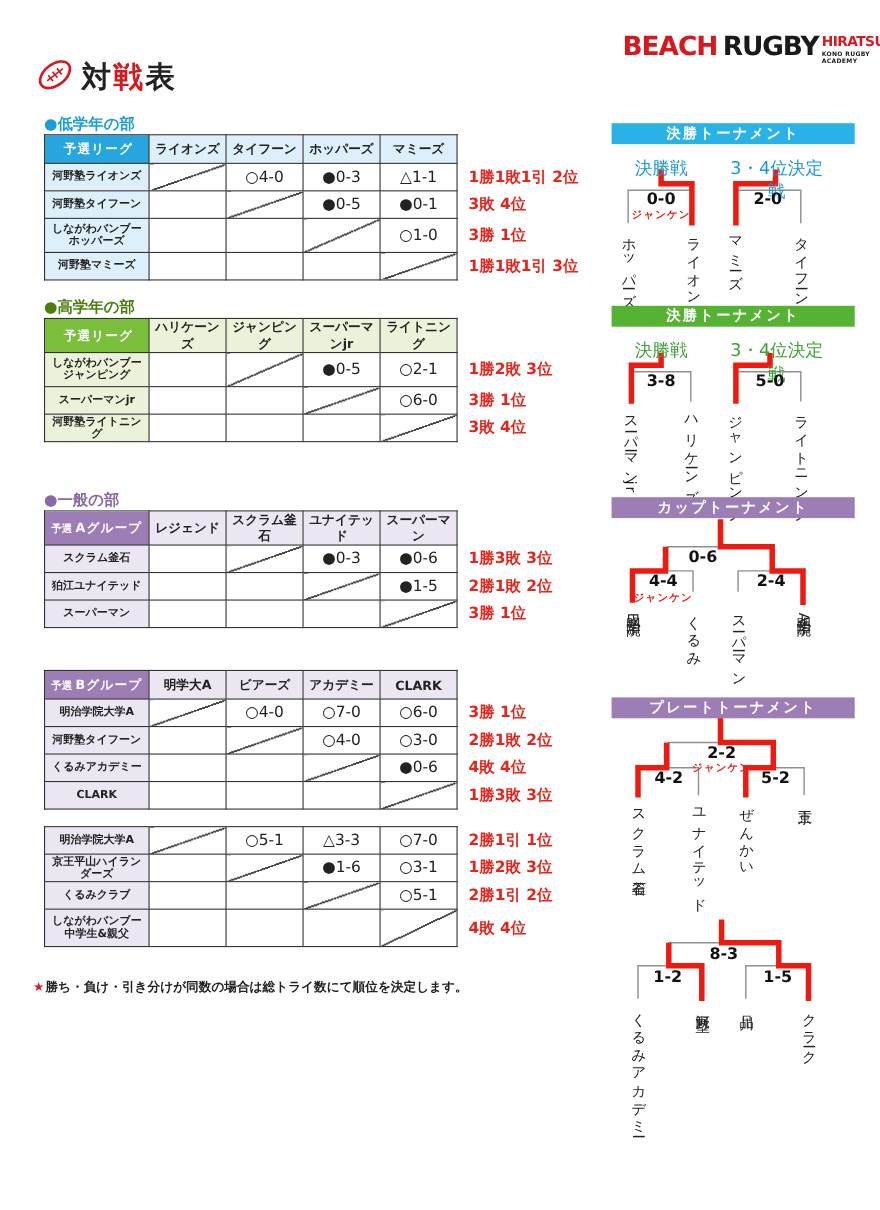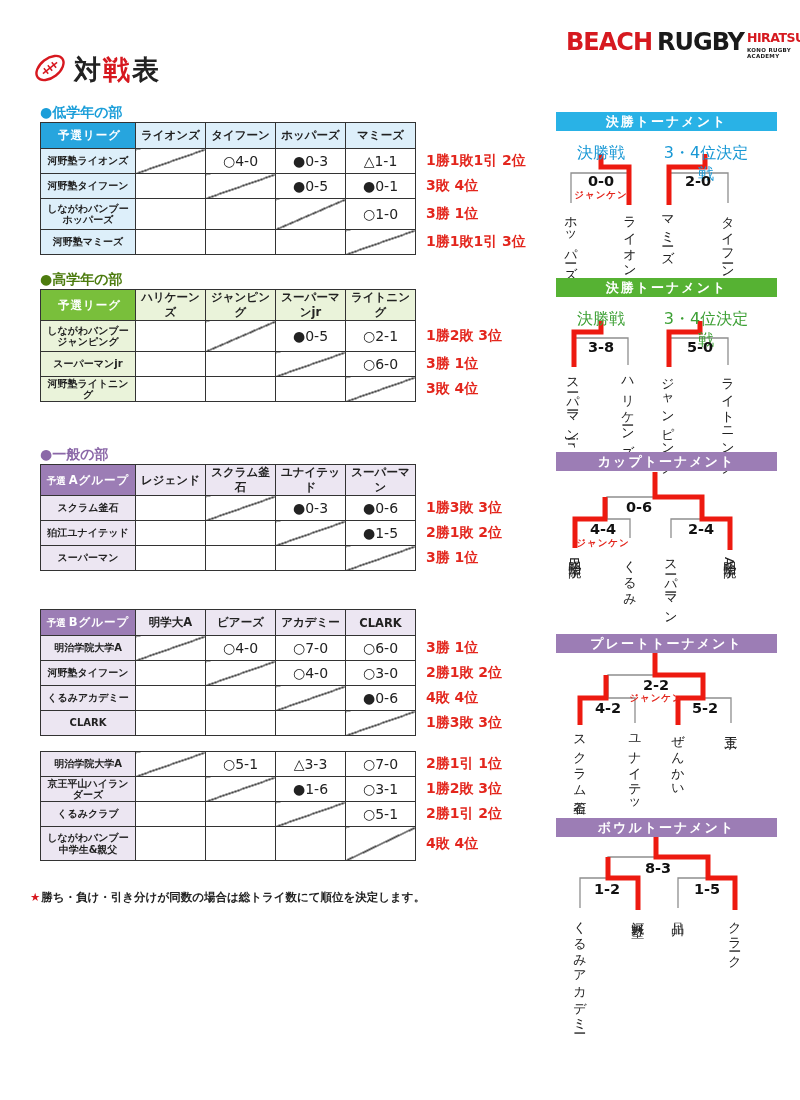--- a/index.html
+++ b/index.html
@@ -418,21 +418,20 @@
 </div>
 
 <div class="brk" style="top:816px;height:235px">
   <svg width="240" height="100">
     <path d="M60,62 L60,41 L160,41" fill="none" stroke="#8f8f8f" stroke-width="1.3"></path>
     <path d="M32,92 L32,62 L90,62 L90,92" fill="none" stroke="#8f8f8f" stroke-width="1.3"></path>
     <path d="M130,92 L130,62 L187,62 L187,92" fill="none" stroke="#8f8f8f" stroke-width="1.3"></path>
     <path d="M108,20 L108,41 L160,41 L160,62 L187,62 L187,94" fill="none" stroke="#ed1a10" stroke-width="5"></path>
     <path d="M60,41 L60,62 L90,62 L90,94" fill="none" stroke="#ed1a10" stroke-width="5"></path>
   </svg>
-  <div class="brk-head bh-purp">ボウルトーナメント</div>
   <div class="score" style="left:80px;top:44px">8-3</div>
   <div class="score" style="left:29px;top:65px">1-2</div>
   <div class="score" style="left:129px;top:65px">1-5</div>
   <div class="vteam" style="left:24px;top:96px">くるみアカデミー</div>
   <div class="vteam" style="left:82px;top:96px">河野塾</div>
   <div class="vteam" style="left:122px;top:96px">品川</div>
   <div class="vteam" style="left:179px;top:96px">クラーク</div>
 </div>
 
 </body></html>

